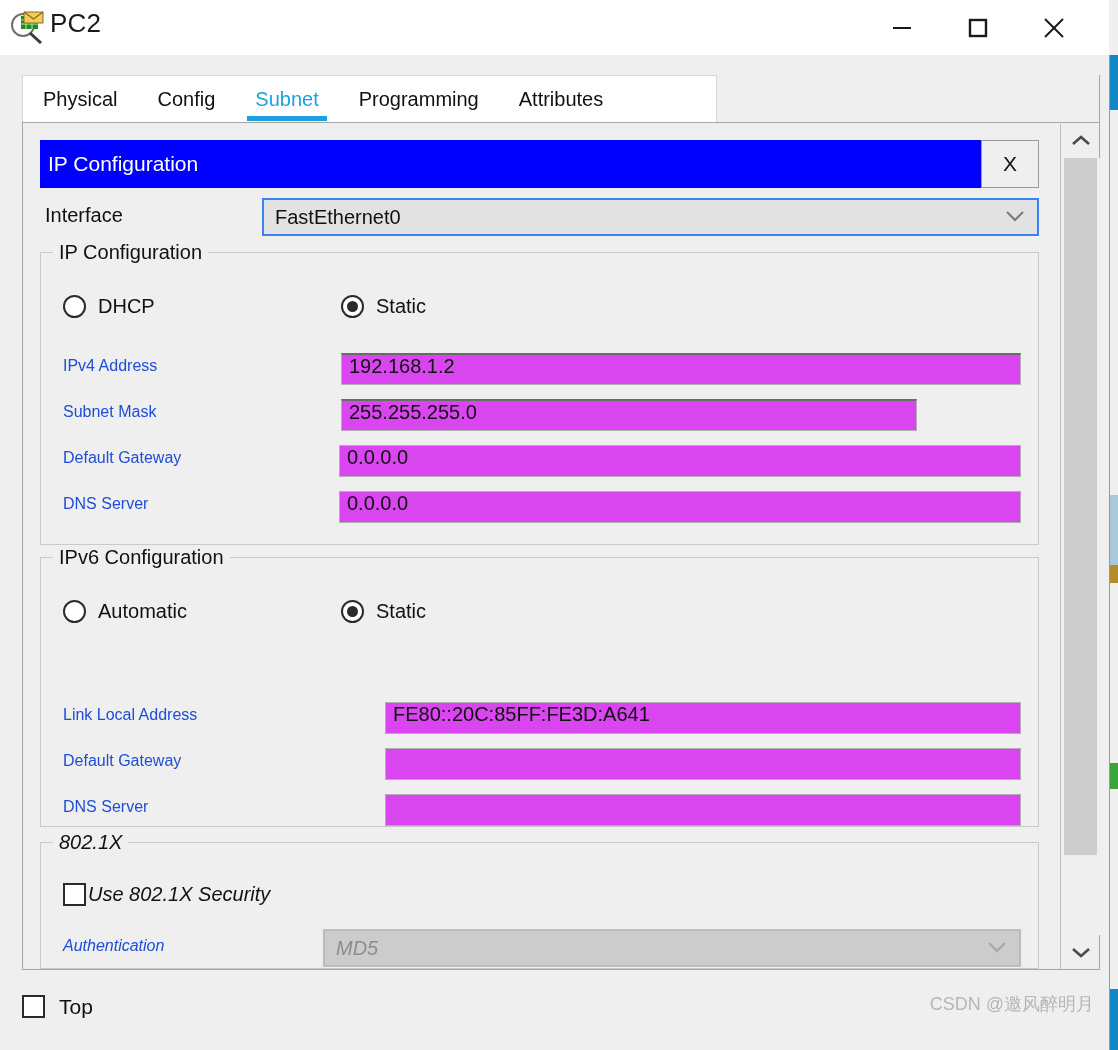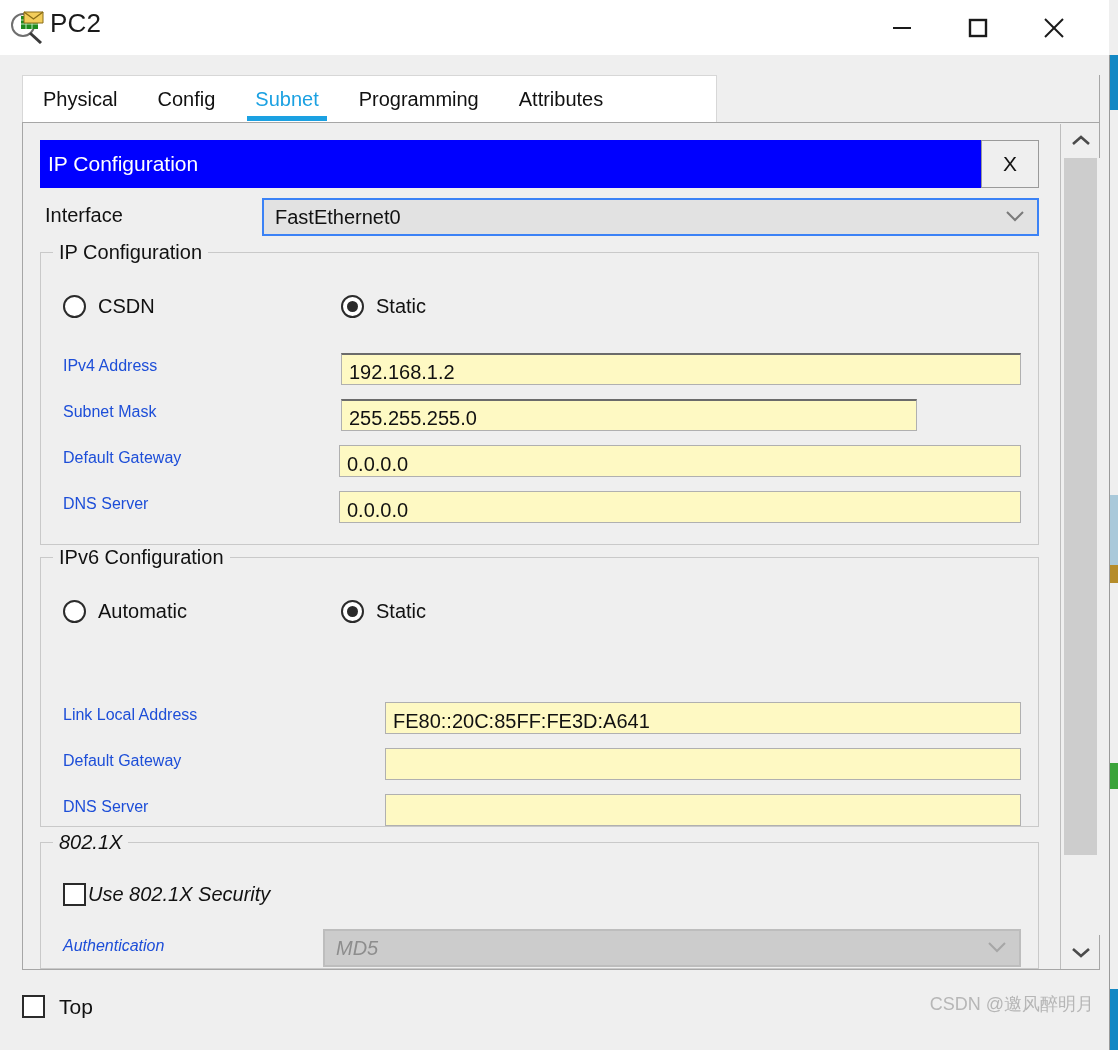--- a/index.html
+++ b/index.html
@@ -153,23 +153,23 @@
   .radio.checked .dot::after {
     content: ""; position: absolute; left: 4px; top: 4px;
     width: 11px; height: 11px; border-radius: 50%; background: #2b2b2b;
   }
   .radio .rlabel { margin-left: 12px; font-size: 20px; color: #111; }
 
   .frow { position: absolute; left: 0; width: 100%; height: 32px; }
   .frow .flabel { position: absolute; left: 22px; top: 4px; font-size: 16px; color: #1d4ed8; }
   .tbox {
     position: absolute; height: 32px;
-    background: #fef9c3;
+    background: #d946ef;
     border: 1px solid #b0b0b0;
-    display: flex; align-items: flex-end;
+    display: flex; align-items: flex-start;
   }
   .tbox.strong-top { border-top: 2px solid #6b6b6b; }
   .tbox .tval { padding-left: 7px; font-size: 20px; color: #111; }
 
   .slash {
     position: absolute; font-size: 20px; color: #111;
   }
 
   
   .cbox {
@@ -295,21 +295,21 @@
           </span>
         </div>
       </div>
 
       <div class="group" id="grp-ipv4">
         <span class="legend">IP Configuration</span>
 
         <div class="radio-row" style="top:42px;">
           <div class="radio" id="ipv4-dhcp" style="left:22px;">
             <span class="dot"></span>
-            <span class="rlabel">CSDN</span>
+            <span class="rlabel">DHCP</span>
           </div>
           <div class="radio checked" id="ipv4-static" style="left:300px;">
             <span class="dot"></span>
             <span class="rlabel">Static</span>
           </div>
         </div>
 
         <div class="frow" style="top:100px;">
           <span class="flabel">IPv4 Address</span>
           <div class="tbox strong-top" style="left:300px;width:680px;">

